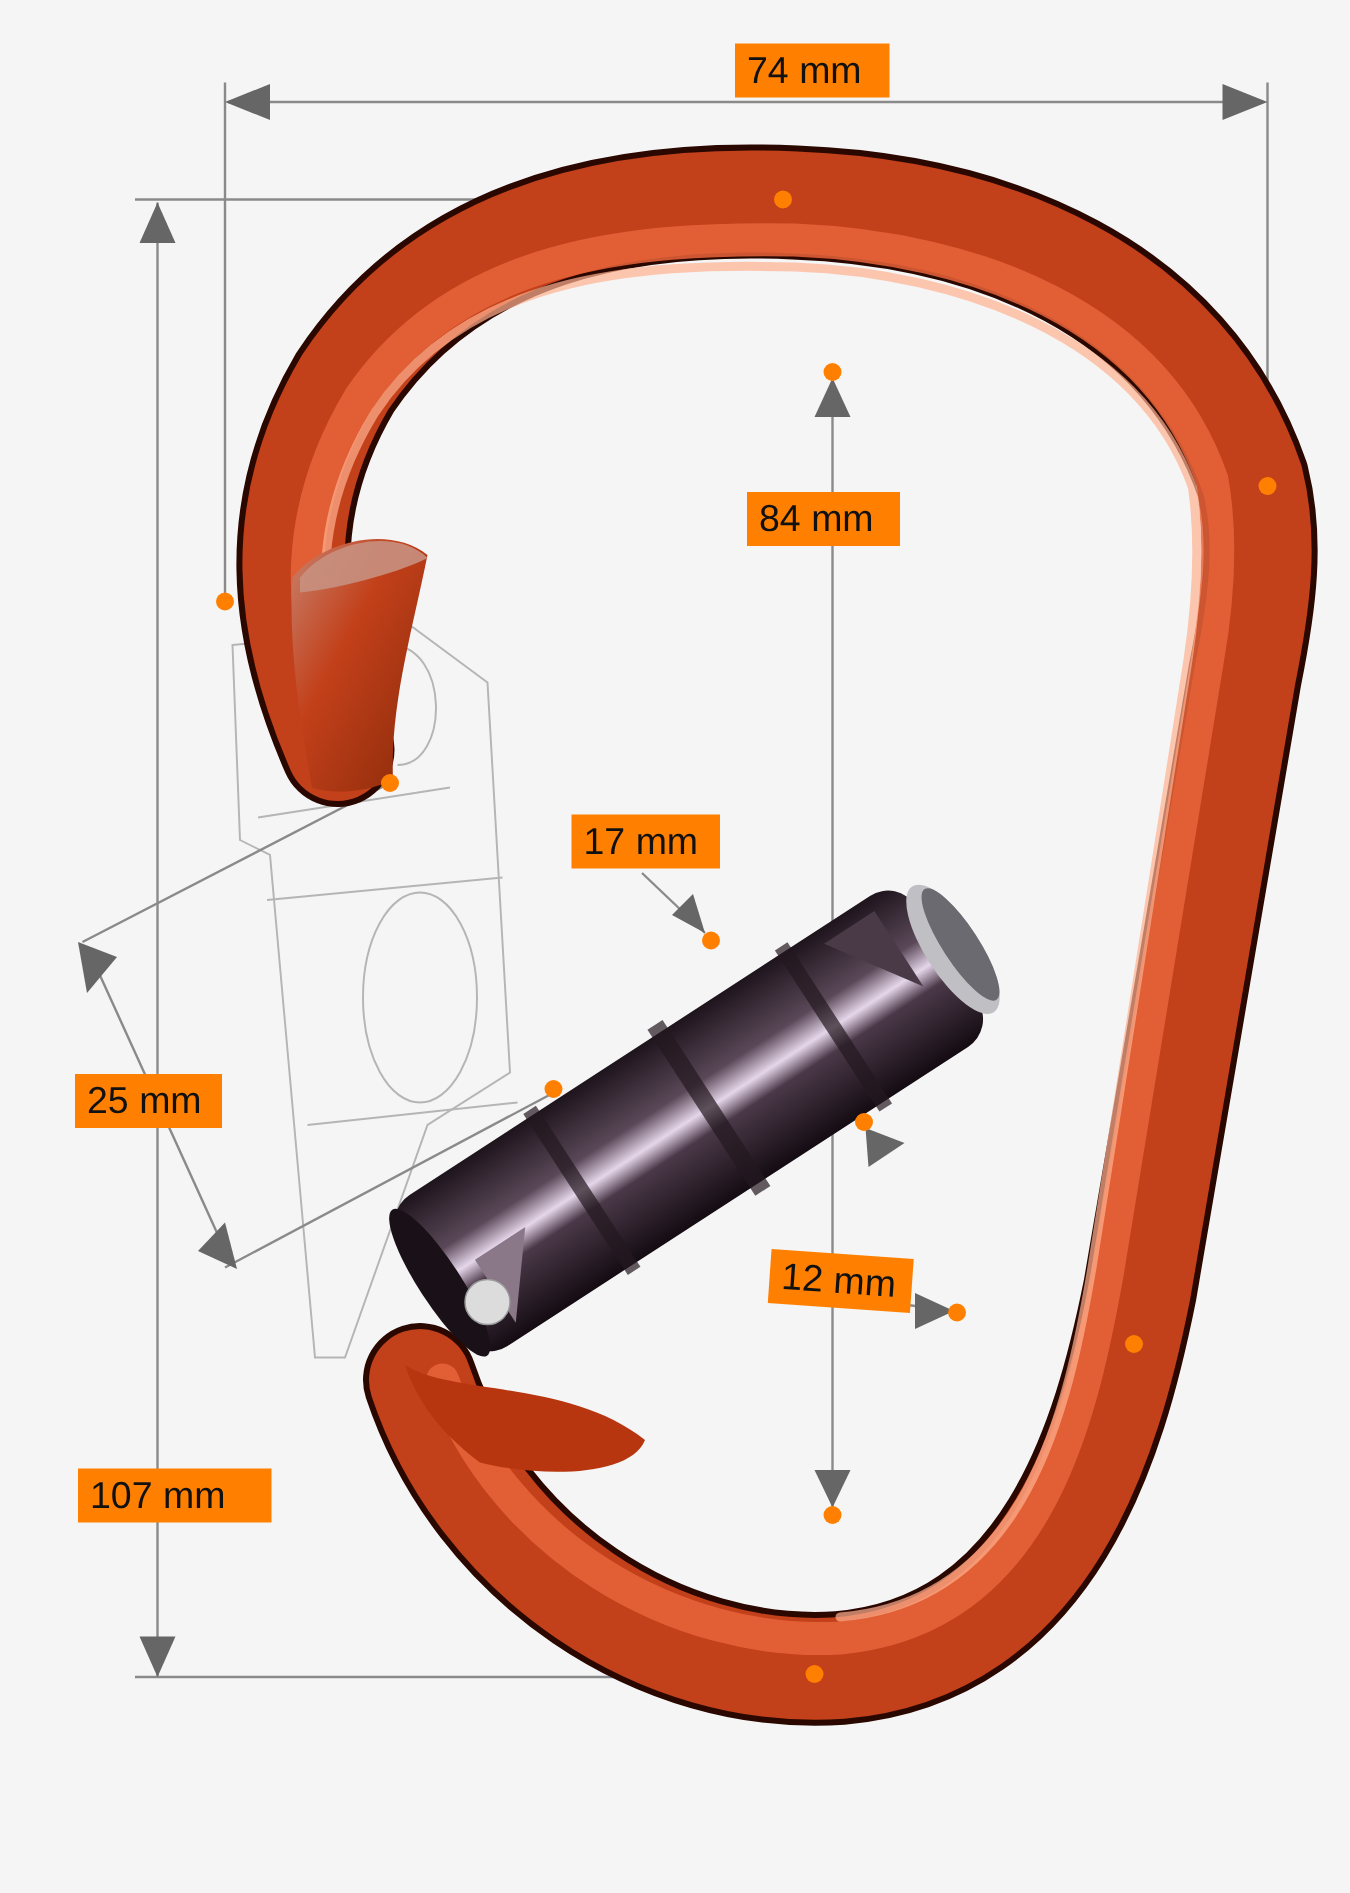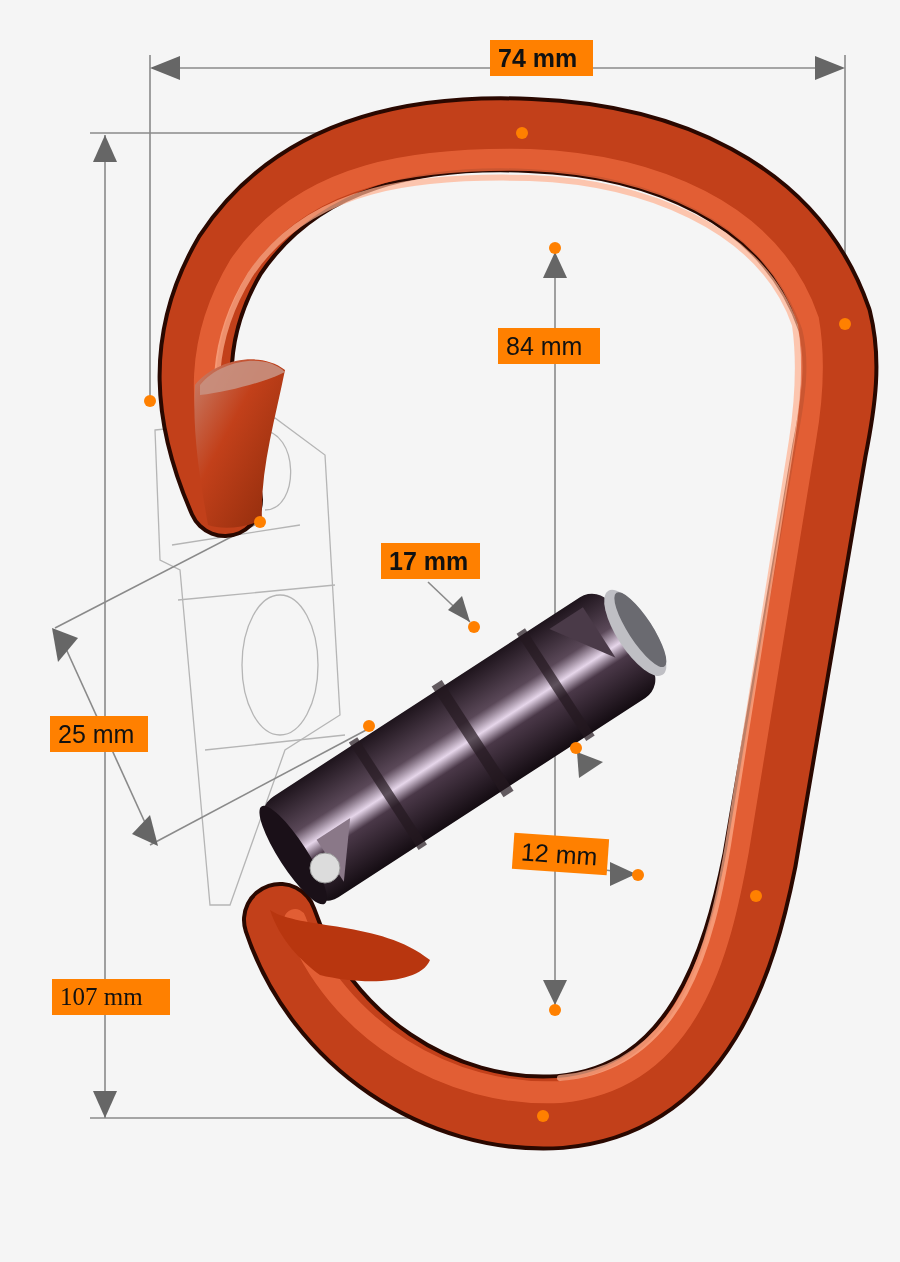--- a/index.html
+++ b/index.html
@@ -131,18 +131,18 @@
     <circle cx="543" cy="1116" r="6"></circle>
     <circle cx="260" cy="522" r="6"></circle>
     <circle cx="369" cy="726" r="6"></circle>
     <circle cx="474" cy="627" r="6"></circle>
     <circle cx="576" cy="748" r="6"></circle>
     <circle cx="638" cy="875" r="6"></circle>
     <circle cx="756" cy="896" r="6"></circle>
   </g>
 </svg>
 
-<div class="dim-label" style="left:490px; top:40px; width:103px;font-weight:bold;">74 mm</div>
-<div class="dim-label" style="left:52px; top:979px; width:118px;font-family:Liberation Serif, serif;">107 mm</div>
+<div class="dim-label" style="left:490px; top:29px; width:103px;">74 mm</div>
+<div class="dim-label" style="left:52px; top:979px; width:129px;">107 mm</div>
 <div class="dim-label" style="left:498px; top:328px; width:102px;">84 mm</div>
 <div class="dim-label" style="left:50px; top:716px; width:98px;">25 mm</div>
-<div class="dim-label" style="left:381px; top:543px; width:99px;font-weight:bold;">17 mm</div>
+<div class="dim-label" style="left:381px; top:543px; width:99px;">17 mm</div>
 <div class="dim-label" style="left:513px; top:836px; width:95px; transform:rotate(4deg);">12 mm</div>
 
 </body></html>

